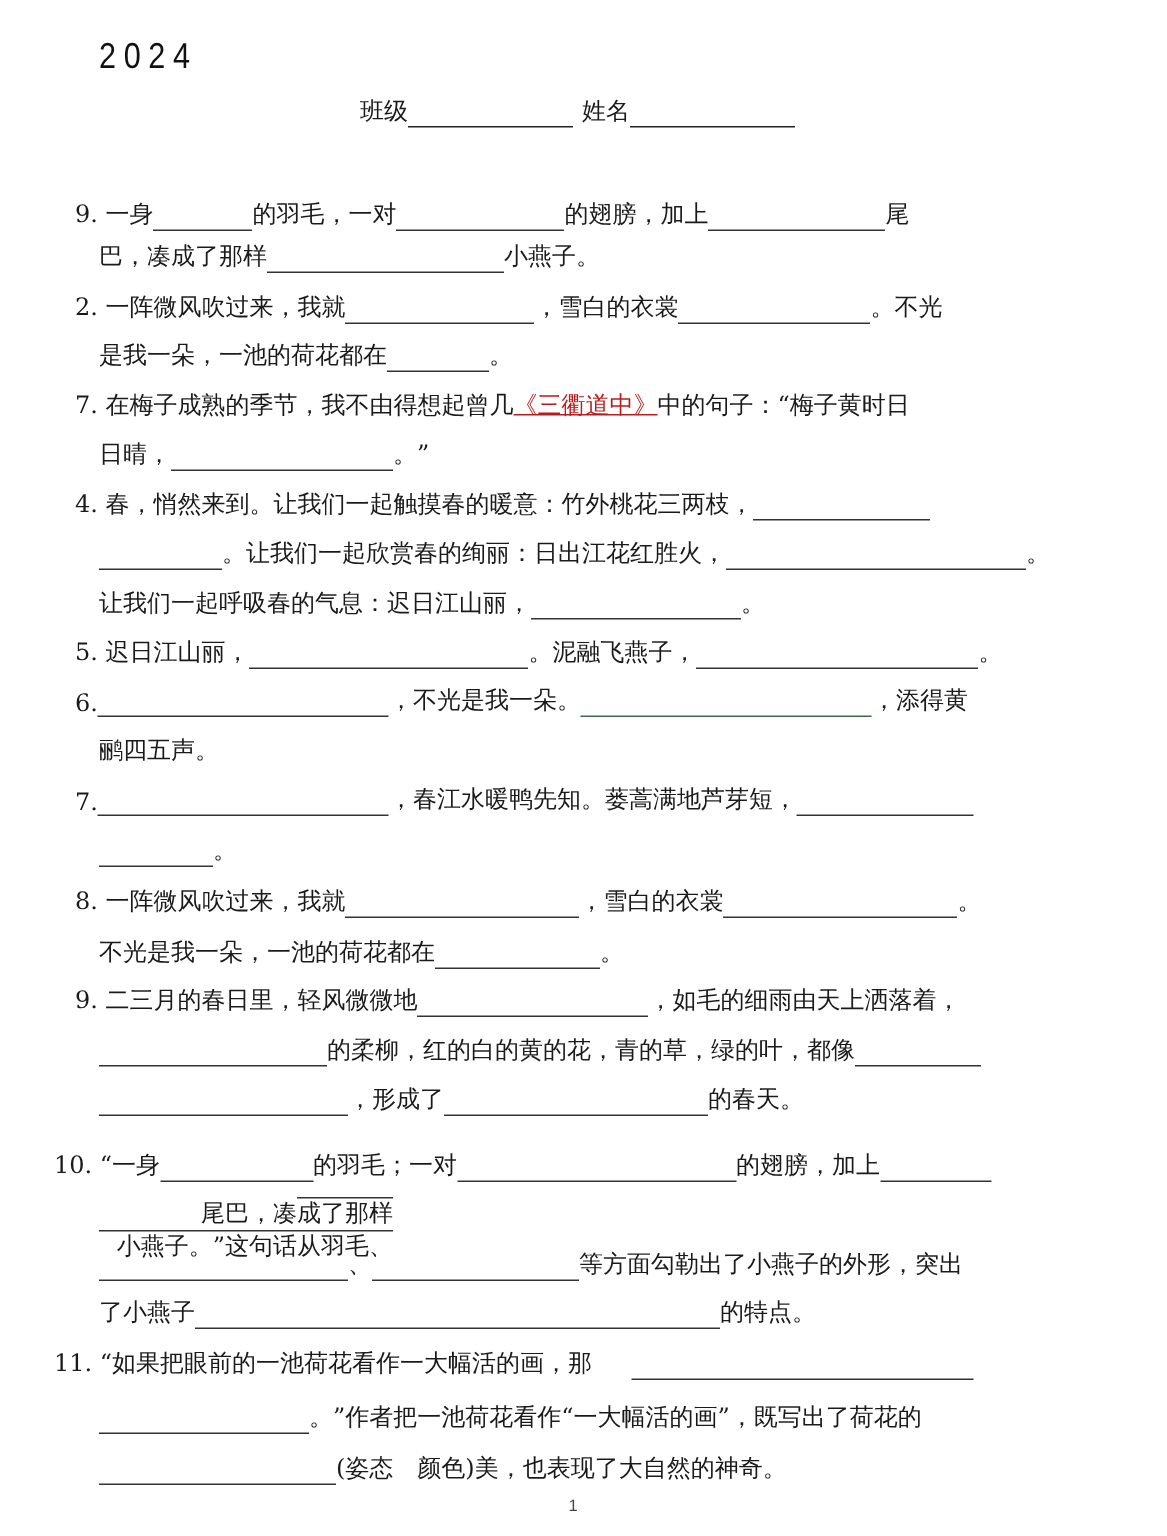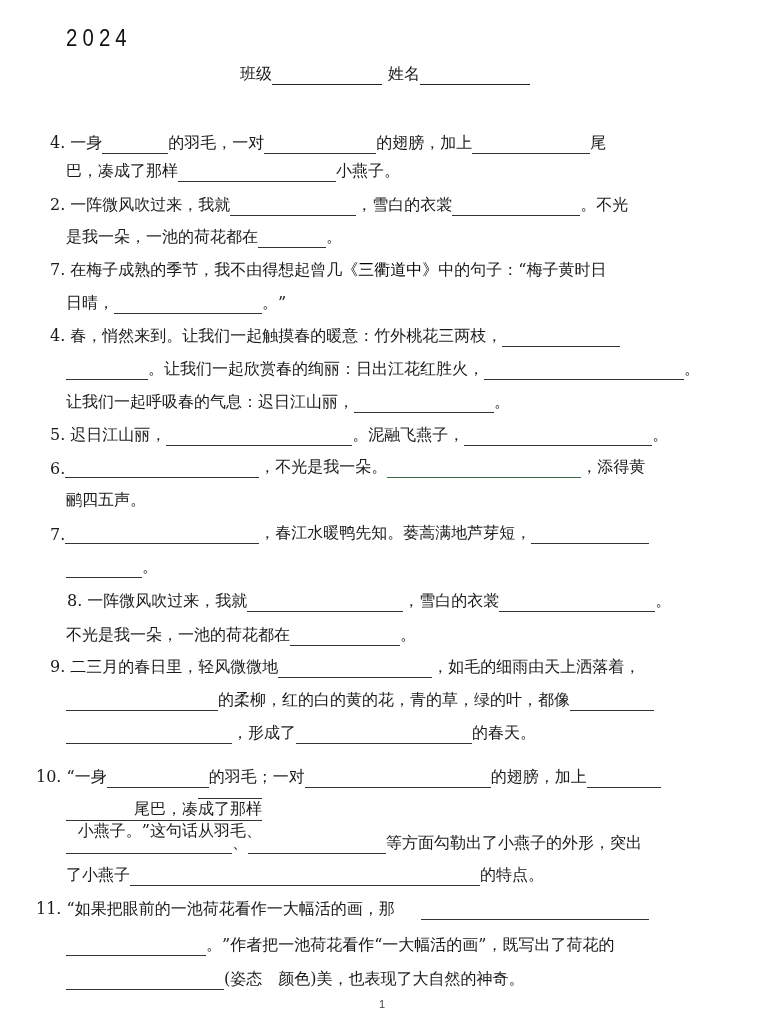--- a/index.html
+++ b/index.html
@@ -6,38 +6,38 @@
   body { width: 778px; height: 1024px; position: relative; overflow: hidden;
          font-family: "DejaVu Serif", "Liberation Serif", serif; color: #1a1a1a; }
   .year { position: absolute; left: 66px; top: 24px; font-family: "Liberation Sans", "DejaVu Sans", sans-serif;
           font-size: 24px; letter-spacing: 6px; color: #111; transform: scaleX(0.85); transform-origin: left; }
   .header { position: absolute; left: 240px; top: 64px; font-family: "DejaVu Sans", sans-serif; font-size: 16px; display: flex; align-items: flex-end; }
   .header .blank { display: inline-block; border-bottom: 1.5px solid #222; height: 18px; margin-right: 6px; }
   .line { position: absolute; left: 0; font-size: 16px; white-space: nowrap; display: flex; align-items: flex-end; height: 22px; }
   .seg { display: inline-block; }
   .blank { display: inline-block; border-bottom: 1.5px solid #333; height: 20px; vertical-align: bottom; }
   .blank.green { border-bottom-color: #3d6b45; }
-  .red { color: #000000; }
+  .red { color: #b91c1c; text-decoration: underline; }
   .pageno { position: absolute; left: 379px; top: 998px; font-size: 11px; color: #444; font-family: "Liberation Sans", sans-serif; }
 </style>
 </head>
 <body>
 
 <div class="year">2024</div>
 
 <div class="header">
   <span>班级</span>
   <span class="blank" style="width:110px"></span>
   <span>姓名</span>
   <span class="blank" style="width:110px"></span>
 </div>
 
 <div id="questions">
     <div class="line" style="top: 132px; left: 50px;">
-      <span class="seg">4. 一身</span>
+      <span class="seg">9. 一身</span>
       <span class="blank" style="width: 66px;"></span>
       <span class="seg">的羽毛，一对</span>
       <span class="blank" style="width: 112px;"></span>
       <span class="seg">的翅膀，加上</span>
       <span class="blank" style="width: 118px;"></span>
       <span class="seg">尾</span>
     </div>
     <div class="line" style="top: 160px; left: 66px;">
       <span class="seg">巴，凑成了那样</span>
       <span class="blank" style="width: 158px;"></span>
@@ -100,21 +100,21 @@
     <div class="line" style="top: 522px; left: 50px;">
       <span class="seg">7. </span>
       <span class="blank" style="width: 194px;"></span>
       <span class="seg">，春江水暖鸭先知。蒌蒿满地芦芽短，</span>
       <span class="blank" style="width: 118px;"></span>
     </div>
     <div class="line" style="top: 556px; left: 66px;">
       <span class="blank" style="width: 76px;"></span>
       <span class="seg">。</span>
     </div>
-    <div class="line" style="top: 590px; left: 50px; margin-left: 17px;">
+    <div class="line" style="top: 590px; left: 50px;">
       <span class="seg">8. 一阵微风吹过来，我就</span>
       <span class="blank" style="width: 156px;"></span>
       <span class="seg">，雪白的衣裳</span>
       <span class="blank" style="width: 156px;"></span>
       <span class="seg">。</span>
     </div>
     <div class="line" style="top: 624px; left: 66px;">
       <span class="seg">不光是我一朵，一池的荷花都在</span>
       <span class="blank" style="width: 110px;"></span>
       <span class="seg">。</span>

